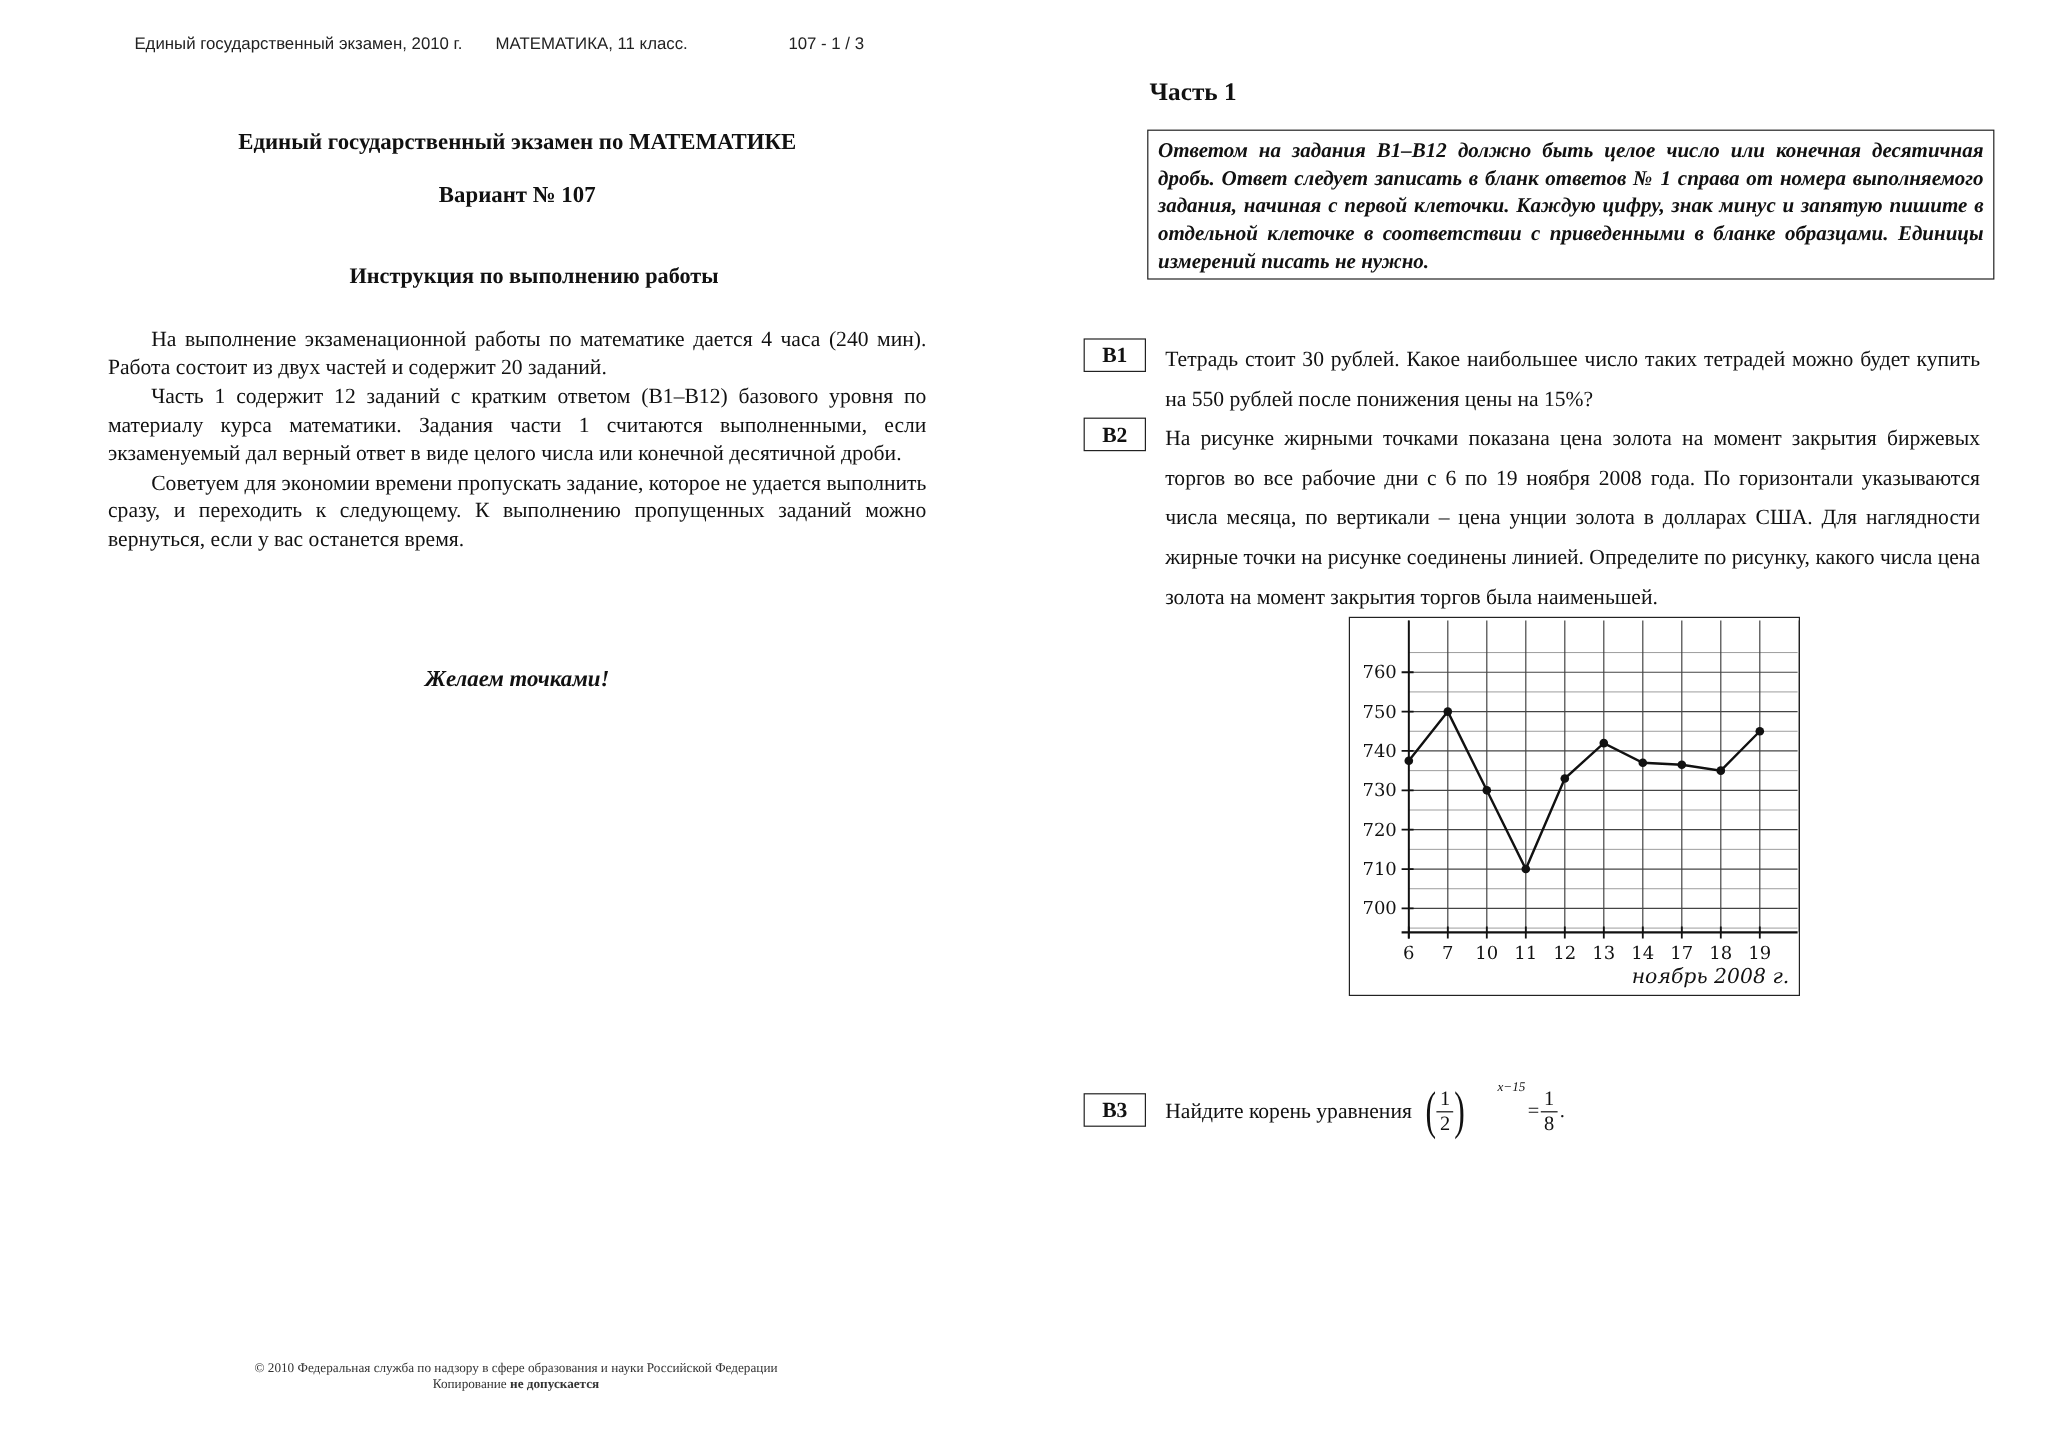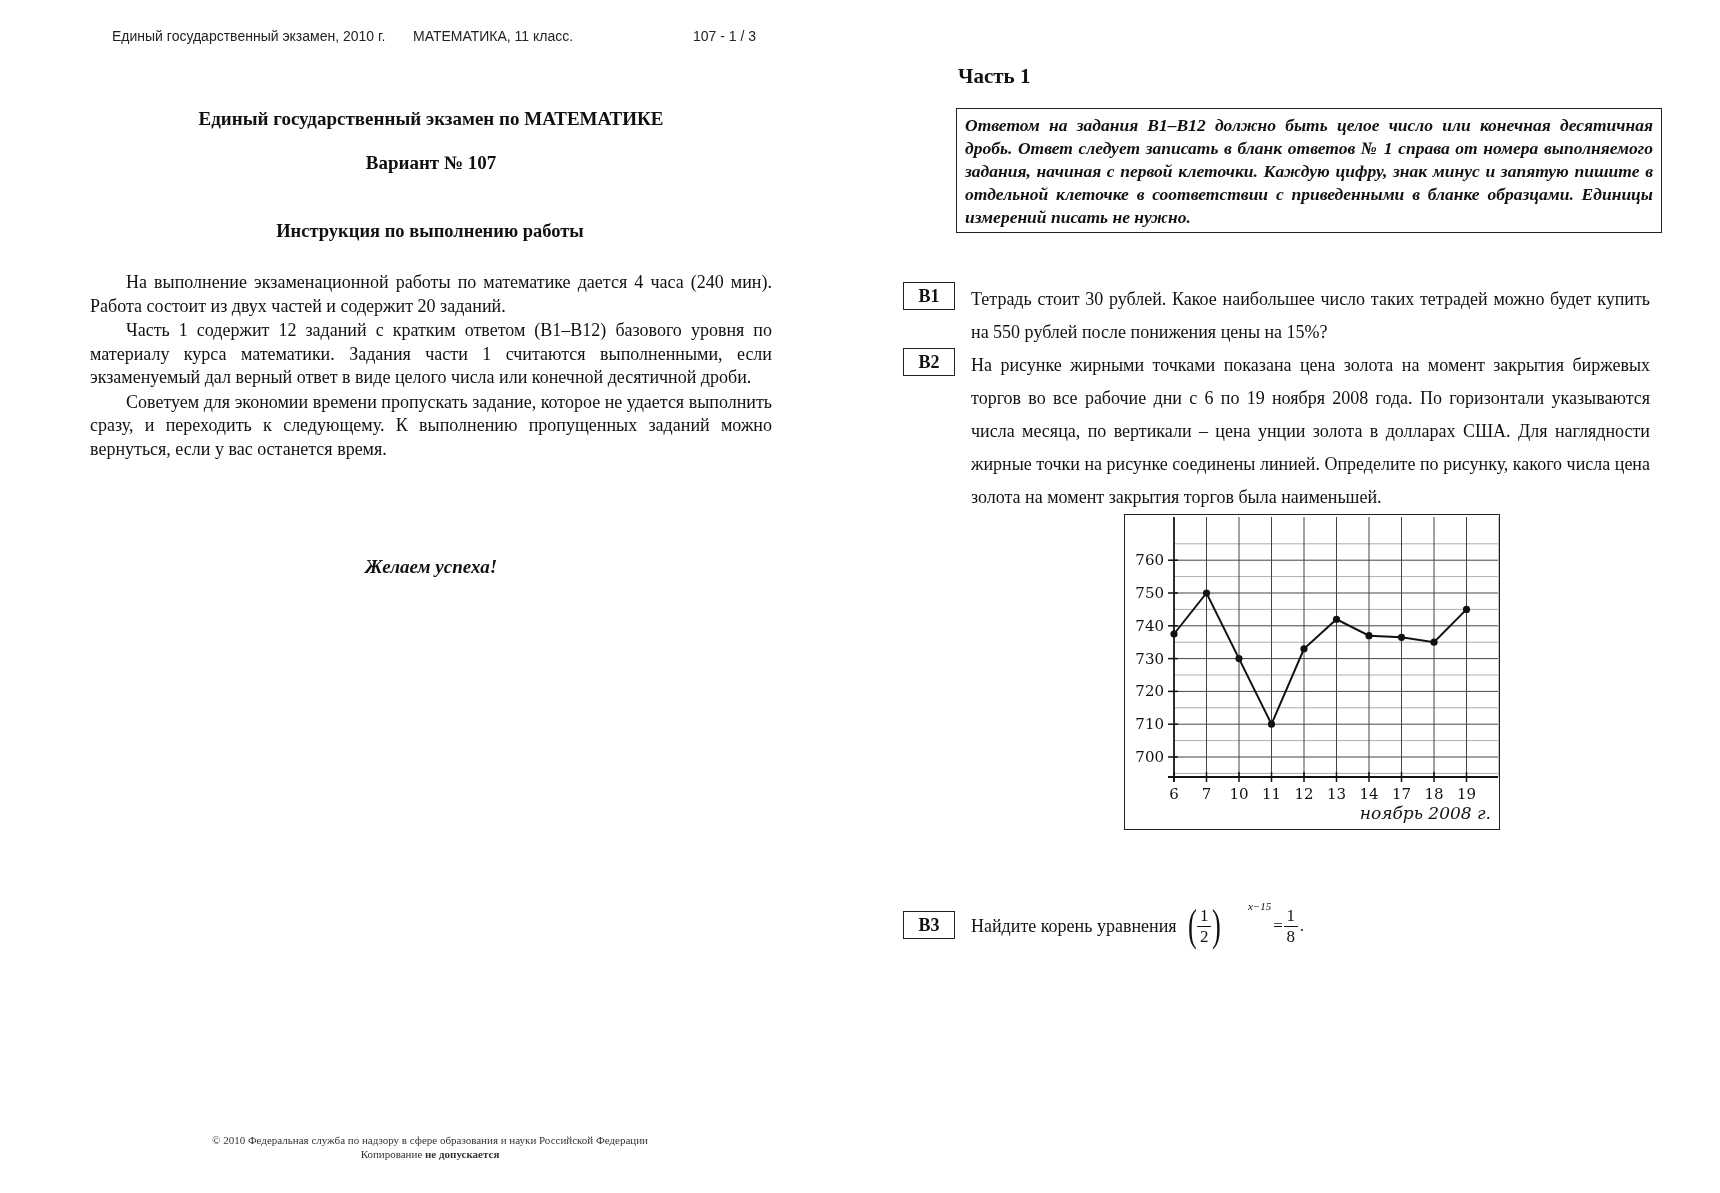--- a/index.html
+++ b/index.html
@@ -28,33 +28,33 @@
   .frac { display: inline-flex; flex-direction: column; align-items: center; line-height: 20px; font-size: 17px; }
   .frac .bar { width: 14px; border-top: 1.2px solid #111; }
   .paren { font-size: 44px; font-weight: 200; line-height: 44px; transform: scaleX(0.6); }
   .sup { font-size: 11px; position: relative; top: -20px; font-style: italic; margin-left: 24px; }
 </style>
 </head>
 <body>
 
 <div class="abs hdr sans" style="left:90px;margin-left:22px;">Единый государственный экзамен, 2010 г.</div>
 <div class="abs hdr sans" style="left:413px;">МАТЕМАТИКА, 11 класс.</div>
-<div class="abs hdr sans" style="left:657px;margin-left:36px;">107 - 1 / 3</div>
+<div class="abs hdr sans" style="left:657px;">107 - 1 / 3</div>
 
 <div class="abs serif title" style="left:90px; top:108px; width:682px;">Единый государственный экзамен по МАТЕМАТИКЕ</div>
 <div class="abs serif title" style="left:90px; top:152px; width:682px;">Вариант № 107</div>
-<div class="abs serif title" style="left:89px; top:221px; width:682px; font-size:18.5px;">Инструкция по выполнению работы</div>
+<div class="abs serif title" style="left:104px; top:221px; width:682px; font-size:18.5px;">Инструкция по выполнению работы</div>
 
 <div class="abs serif" style="left:90px; top:271px; width:682px;">
   <p class="para">На выполнение экзаменационной работы по математике дается 4 часа (240 мин). Работа состоит из двух частей и содержит 20 заданий.</p>
   <p class="para">Часть 1 содержит 12 заданий с кратким ответом (B1–B12) базового уровня по материалу курса математики. Задания части 1 считаются выполненными, если экзаменуемый дал верный ответ в виде целого числа или конечной десятичной дроби.</p>
   <p class="para">Советуем для экономии времени пропускать задание, которое не удается выполнить сразу, и переходить к следующему. К выполнению пропущенных заданий можно вернуться, если у вас останется время.</p>
 </div>
 
-<div class="abs serif" style="left:90px; top:556px; width:682px; text-align:center; font-size:19px; font-weight:bold; font-style:italic;">Желаем успеха!</div>
+<div class="abs serif" style="left:90px; top:556px; width:682px; text-align:center; font-size:19px; font-weight:bold; font-style:italic;">Желаем точками!</div>
 
 <div class="abs serif part-title" style="left:958px; top:64px; width:700px;">Часть 1</div>
 
 <div class="abs serif infobox" style="left:956px; top:108px; width:688px;">Ответом на задания B1–B12 должно быть целое число или конечная десятичная дробь. Ответ следует записать в бланк ответов № 1 справа от номера выполняемого задания, начиная с первой клеточки. Каждую цифру, знак минус и запятую пишите в отдельной клеточке в соответствии с приведенными в бланке образцами. Единицы измерений писать не нужно.</div>
 
 <div class="abs serif task-label" style="left:903px; top:282px;">B1</div>
 <div class="abs serif task-text" style="left:971px; top:283px; width:679px;">Тетрадь стоит 30 рублей. Какое наибольшее число таких тетрадей можно будет купить на 550 рублей после понижения цены на 15%?</div>
 
 <div class="abs serif task-label" style="left:903px; top:348px;">B2</div>
 <div class="abs serif task-text" style="left:971px; top:349px; width:679px;">На рисунке жирными точками показана цена золота на момент закрытия биржевых торгов во все рабочие дни с 6 по 19 ноября 2008 года. По горизонтали указываются числа месяца, по вертикали – цена унции золота в долларах США. Для наглядности жирные точки на рисунке соединены линией. Определите по рисунку, какого числа цена золота на момент закрытия торгов была наименьшей.</div>

